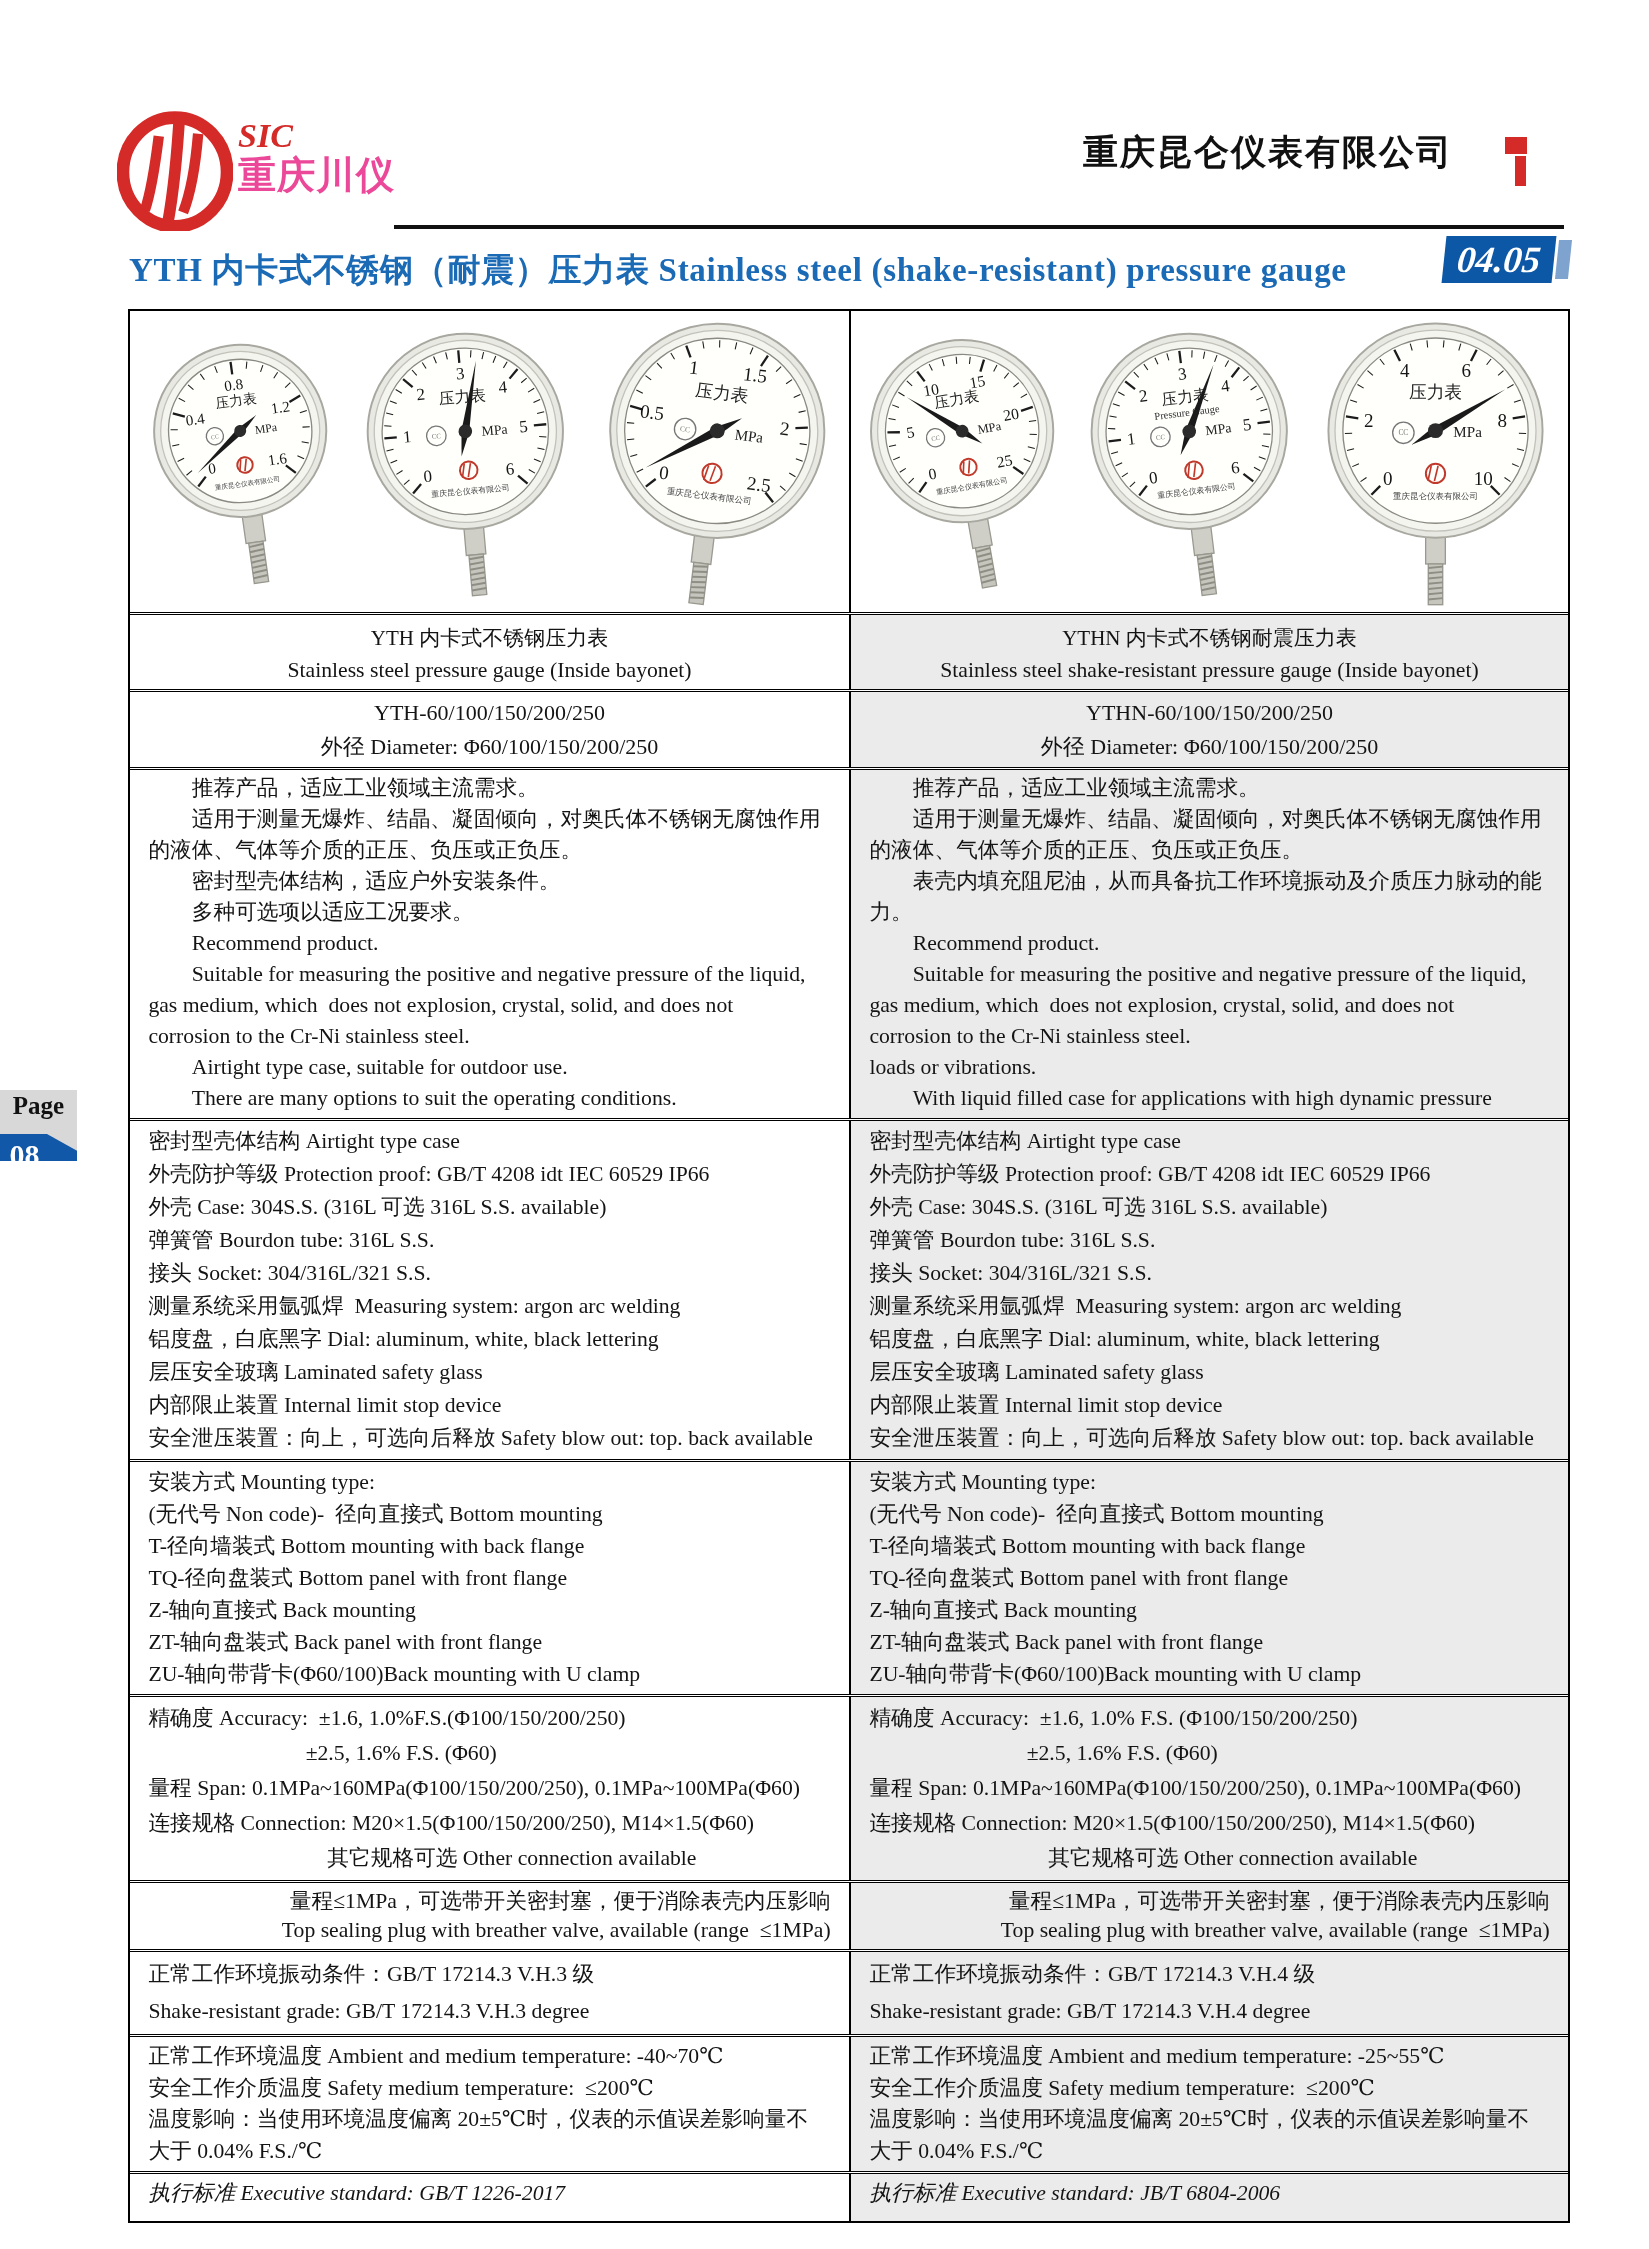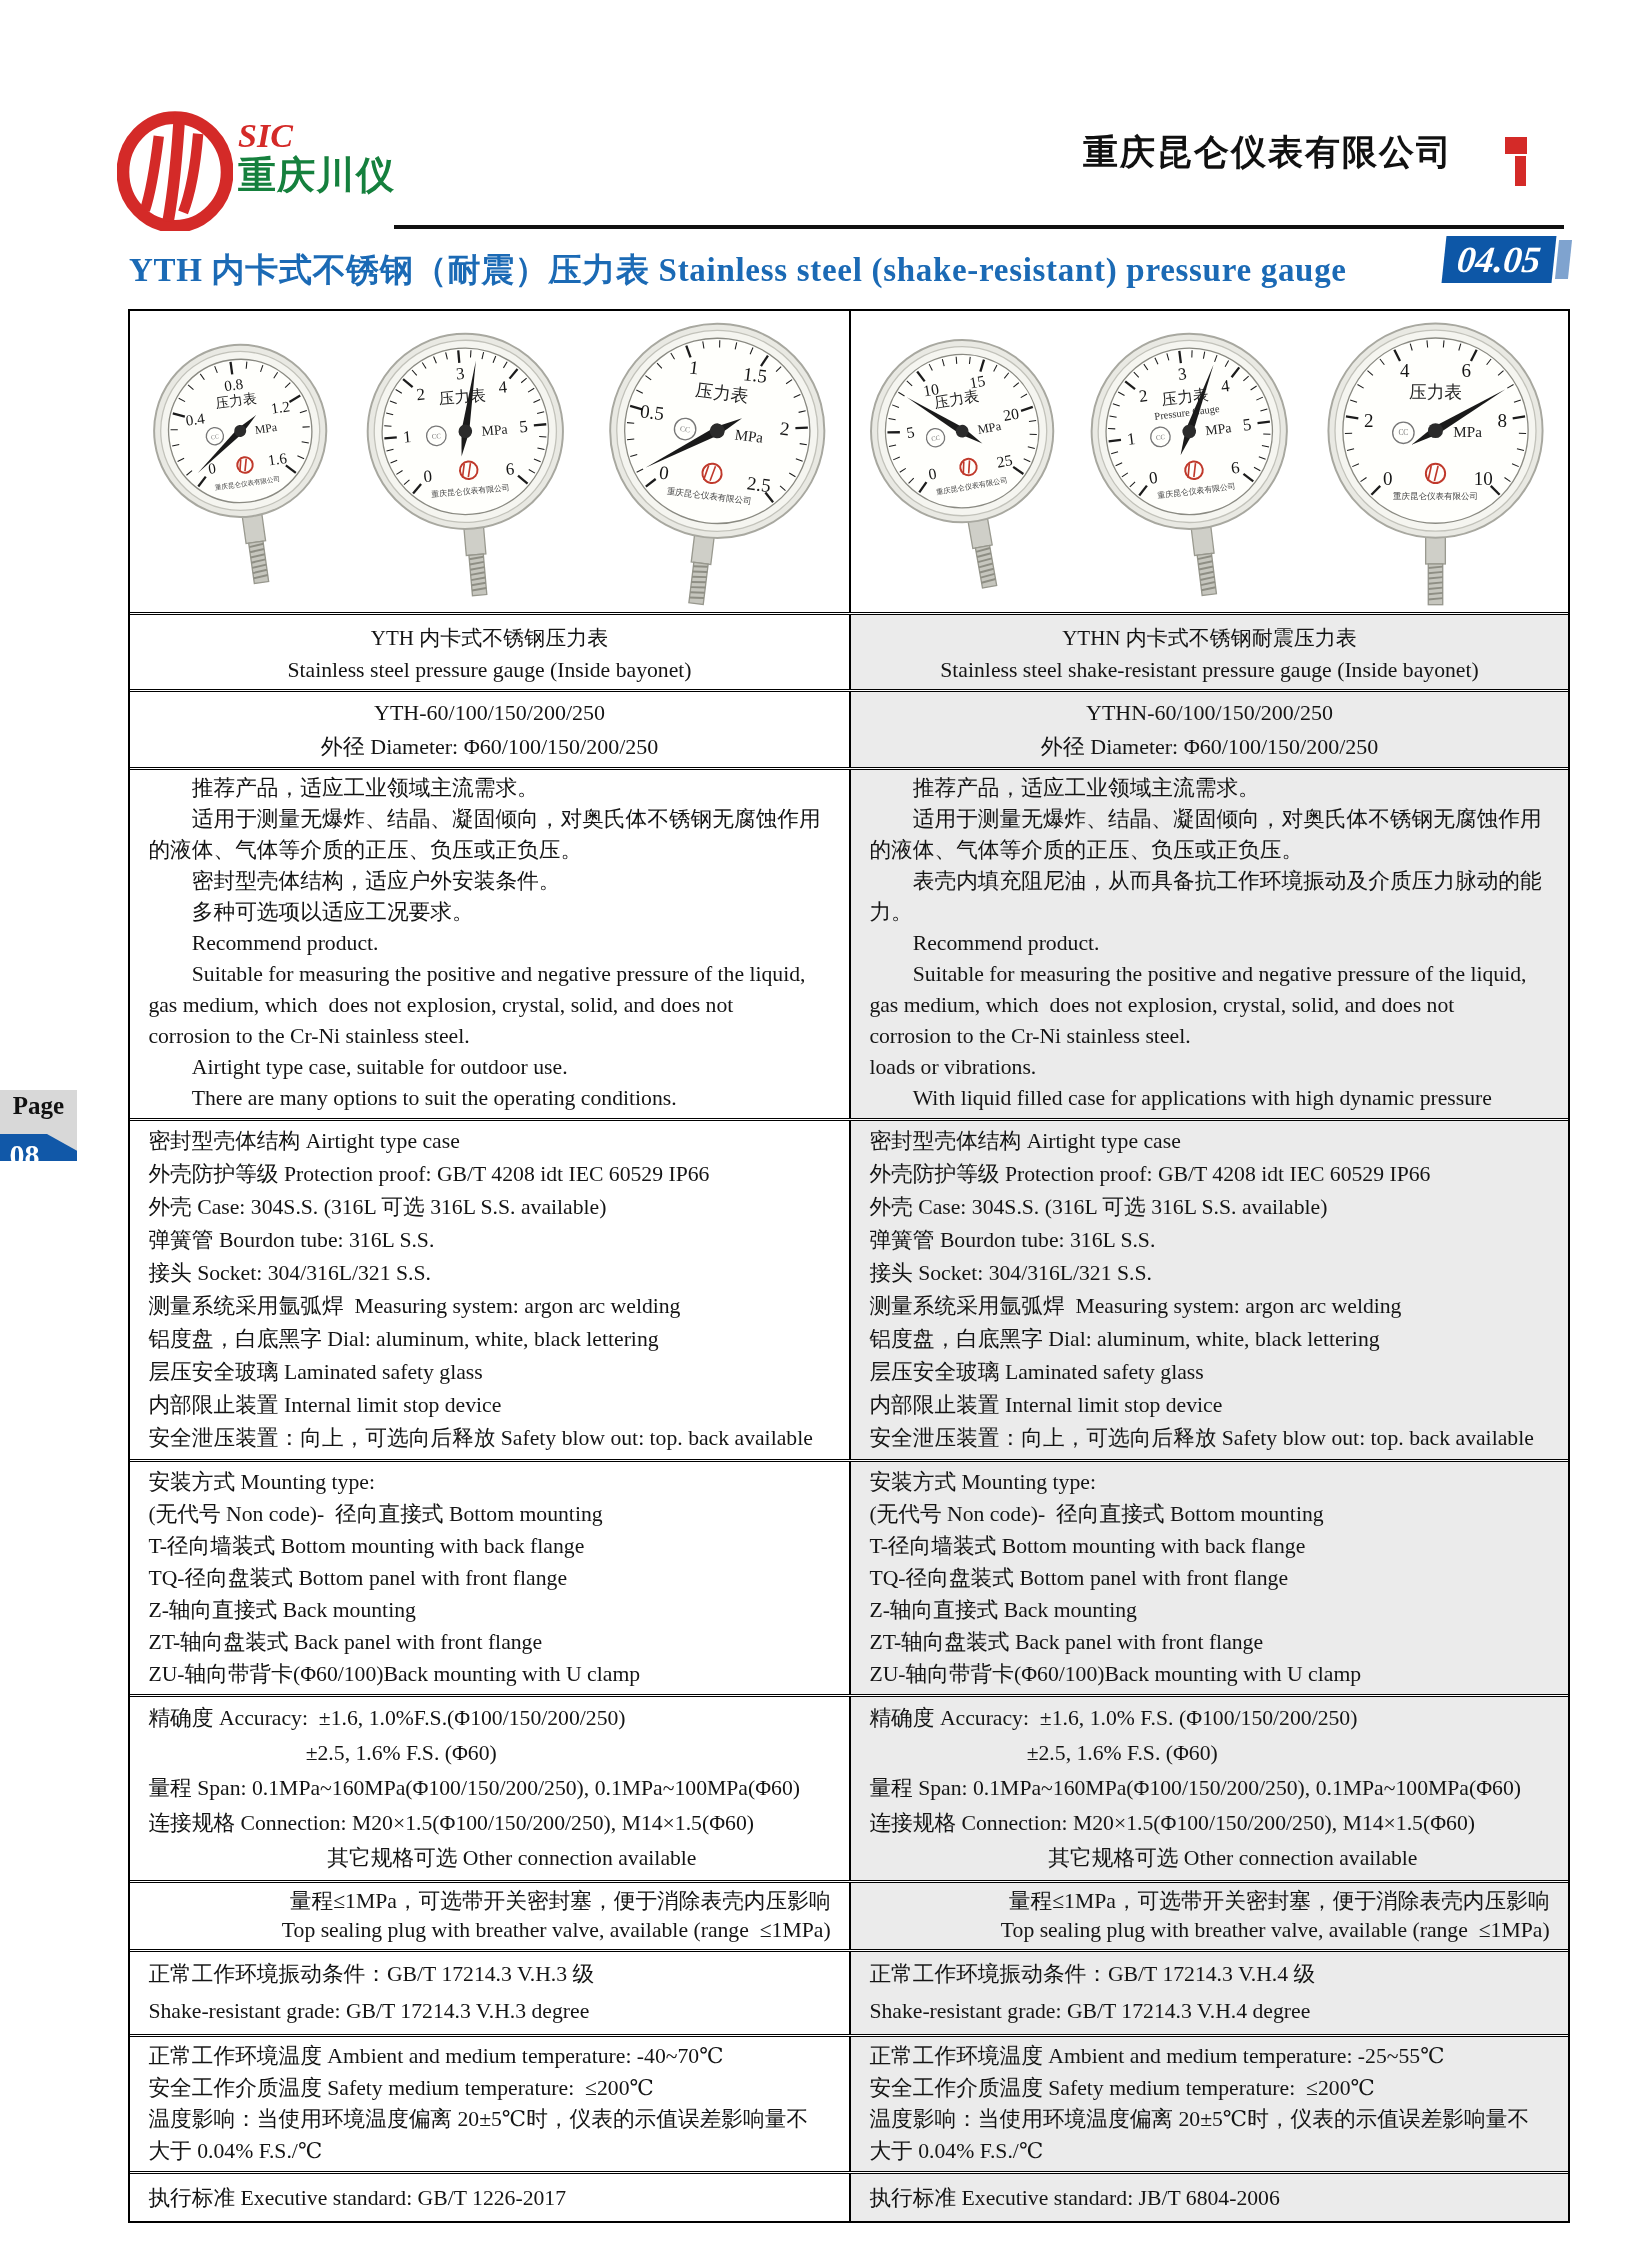--- a/index.html
+++ b/index.html
@@ -5,21 +5,21 @@
   html,body{margin:0;padding:0;background:#fff;}
   .page{position:relative;width:1650px;height:2250px;background:#ffffff;overflow:hidden;
         font-family:"Liberation Serif","DejaVu Serif",serif;color:#141414;}
 
   
   .hdr-logo{position:absolute;left:117px;top:106px;}
   .hdr-logo-txt{position:absolute;left:238px;top:117px;}
   .sic-txt{font-family:"Liberation Serif",serif;font-style:italic;font-weight:bold;
            font-size:34px;color:#d42a28;line-height:37px;}
   .cn-txt{font-family:Liberation Serif, serif;font-weight:bold;
-          font-size:38px;color:#15803d;line-height:43px;letter-spacing:1.3px;}
+          font-size:38px;color:#ec4899;line-height:43px;letter-spacing:1.3px;}
   .company{position:absolute;right:197px;top:129px;font-family:"Liberation Sans","DejaVu Sans",sans-serif;
            font-weight:bold;font-size:35px;color:#111;letter-spacing:2px;}
   .hdr-deco1{position:absolute;left:1505px;top:137px;width:22px;height:17px;background:#d42a28;}
   .hdr-deco2{position:absolute;left:1515px;top:156px;width:10.5px;height:30px;background:#d42a28;}
   .hdr-rule{position:absolute;left:394px;top:225px;width:1170px;height:3.9px;background:#111;}
   .code-box{position:absolute;left:1444px;top:236px;width:110px;height:47px;background:#0d57a7;
             transform:skewX(-6deg);display:flex;align-items:center;justify-content:center;}
   .code-box span{font-family:"Liberation Serif",serif;font-style:italic;font-weight:bold;
                  font-size:37px;color:#fff;}
   .code-accent{position:absolute;left:1557px;top:240px;width:13px;height:39px;background:#7fa3cf;
@@ -54,21 +54,21 @@
   .row-model .cell{text-align:center;padding-top:3.9px;padding-bottom:3.9px;}
   .model-no{font-size:22px;line-height:34px;}
   .model-dia{font-size:22px;line-height:33px;}
   .row-desc .ln{line-height:31px;}
   .row-airtight .ln{line-height:33px;}
   .row-mounting .ln{line-height:32px;}
   .row-accuracy .ln{line-height:35px;}
   .row-sealing .ln{line-height:29.5px;text-align:right;}
   .row-vibration .ln{line-height:37px;}
   .row-temperature .ln{line-height:31.5px;}
-  .row-standard .cell{min-height:47px;display:flex;align-items:center;}
+  .row-standard .cell{min-height:47px;display:flex;align-items:flex-start;font-style:italic;}
   .gauge-svg{flex:0 0 auto;}
 </style>
 </head>
 <body>
 
 <div class="page">
 
   <div class="hdr-logo">
     <svg width="116" height="125" viewBox="0 0 100 108">
       <ellipse cx="50" cy="57" rx="45" ry="47" fill="none" stroke="#d42a28" stroke-width="11"></ellipse>

